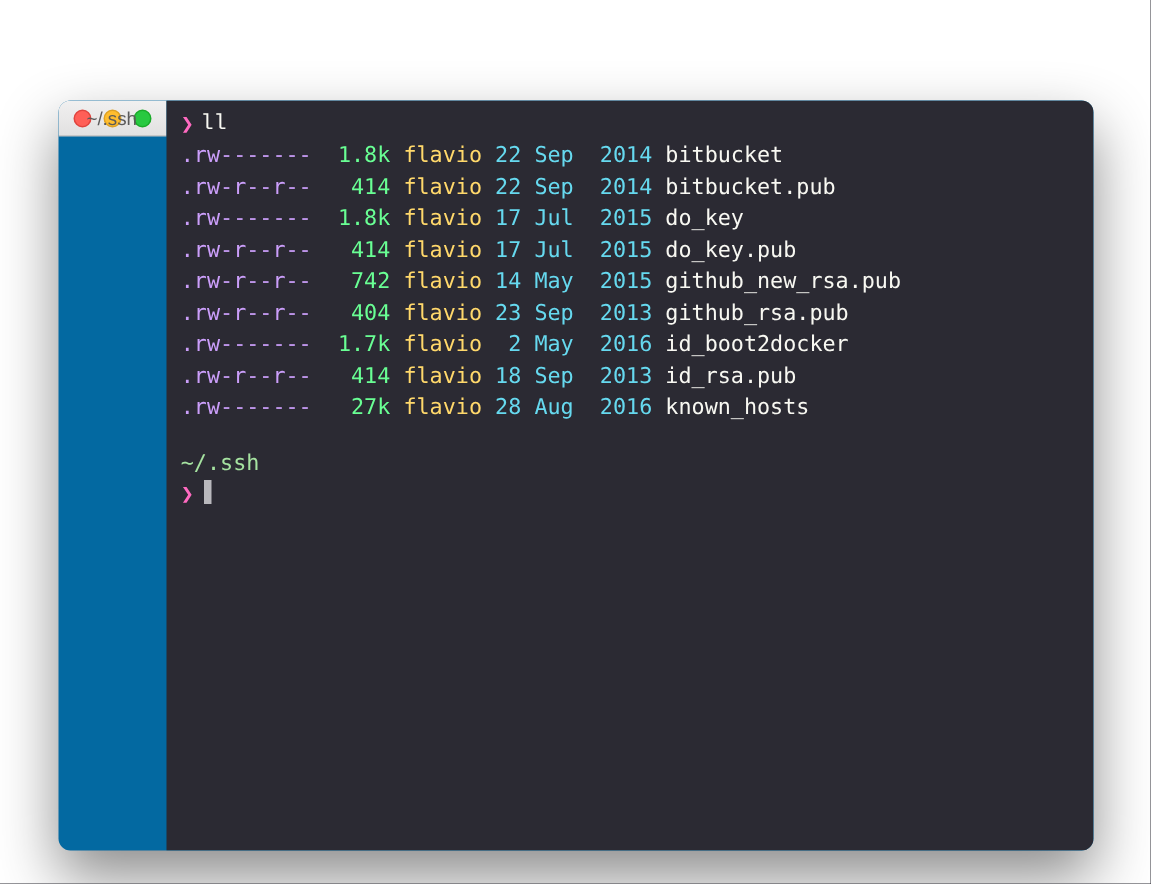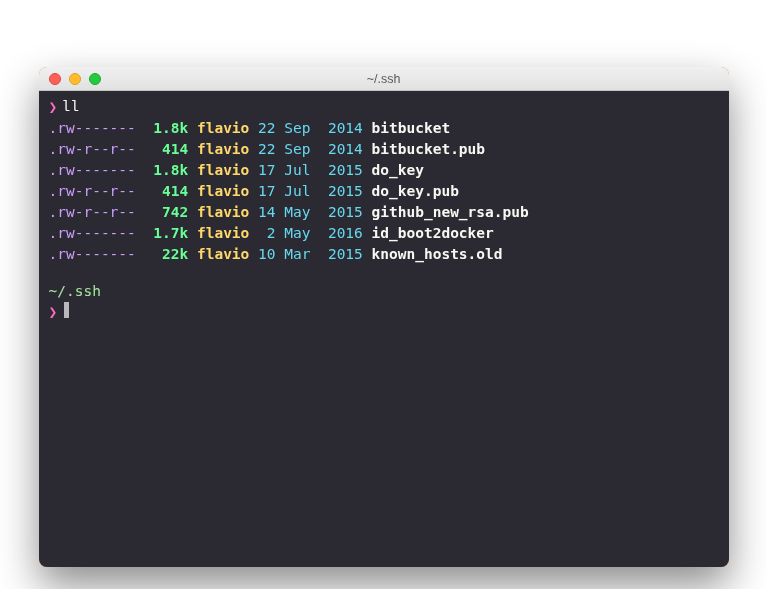--- a/index.html
+++ b/index.html
@@ -11,26 +11,26 @@
       background: #fff;
       font-family: "Menlo", "Monaco", "Consolas", monospace;
       display: flex;
       align-items: center;
       justify-content: center;
       min-height: 589px;
     }
     .window {
       width: 690px;
       height: 500px;
-      background: #f97316;
+      background: #0369a1;
       border-radius: 8px;
       overflow: hidden;
       box-shadow: 0 18px 40px rgba(0,0,0,0.45);
       display: flex;
-      flex-direction: column;
+      flex-direction: row;
       margin-top: 45px;
     }
     .titlebar {
       height: 24px;
       background: linear-gradient(#f1f0f0, #e2e1e1);
       display: flex;
       align-items: center;
       padding: 0 10px;
       position: relative;
       border-bottom: 1px solid #c7c6c6;
@@ -86,24 +86,24 @@
       font-weight: bold;
     }
     .cmd {
       color: #f8f8f2;
       font-family: Liberation Mono, monospace;
     }
     .file-row {
       white-space: pre;
     }
     .perms { color: #cb9efa; }
-    .size { color: #69ff94; font-weight: bold; }
-    .owner { color: #ffd86b; font-weight: bold; }
+    .size { color: #69ff94; font-weight: normal; }
+    .owner { color: #ffd86b; font-weight: normal; }
     .date { color: #66d9ef; }
-    .fname { color: #f8f8f2; font-weight: bold; }
+    .fname { color: #f8f8f2; }
     .cwd {
       color: #a6e3a1;
       margin-top: 16px;
       display: block;
     }
     .cursor-block {
       display: inline-block;
       width: 0.6ch;
       height: 1.1em;
       background: #b9b8bd;
@@ -129,22 +129,24 @@
       <span class="prompt-arrow">❯</span>
       <span class="cmd">ll</span>
     </div>
 
     <div id="file-list">
         <div class="file-row"><span class="perms">.rw-------</span> <span class="size"> 1.8k</span> <span class="owner">flavio</span> <span class="date">22 Sep  2014</span> <span class="fname">bitbucket</span></div>
         <div class="file-row"><span class="perms">.rw-r--r--</span> <span class="size">  414</span> <span class="owner">flavio</span> <span class="date">22 Sep  2014</span> <span class="fname">bitbucket.pub</span></div>
         <div class="file-row"><span class="perms">.rw-------</span> <span class="size"> 1.8k</span> <span class="owner">flavio</span> <span class="date">17 Jul  2015</span> <span class="fname">do_key</span></div>
         <div class="file-row"><span class="perms">.rw-r--r--</span> <span class="size">  414</span> <span class="owner">flavio</span> <span class="date">17 Jul  2015</span> <span class="fname">do_key.pub</span></div>
         <div class="file-row"><span class="perms">.rw-r--r--</span> <span class="size">  742</span> <span class="owner">flavio</span> <span class="date">14 May  2015</span> <span class="fname">github_new_rsa.pub</span></div>
+        <div class="file-row"><span class="perms">.rw-r--r--</span> <span class="size">  404</span> <span class="owner">flavio</span> <span class="date">23 Sep  2013</span> <span class="fname">github_rsa.pub</span></div>
         <div class="file-row"><span class="perms">.rw-------</span> <span class="size"> 1.7k</span> <span class="owner">flavio</span> <span class="date"> 2 May  2016</span> <span class="fname">id_boot2docker</span></div>
-        <div class="file-row"><span class="perms">.rw-------</span> <span class="size">  22k</span> <span class="owner">flavio</span> <span class="date">10 Mar  2015</span> <span class="fname">known_hosts.old</span></div>
+        <div class="file-row"><span class="perms">.rw-r--r--</span> <span class="size">  414</span> <span class="owner">flavio</span> <span class="date">18 Sep  2013</span> <span class="fname">id_rsa.pub</span></div>
+        <div class="file-row"><span class="perms">.rw-------</span> <span class="size">  27k</span> <span class="owner">flavio</span> <span class="date">28 Aug  2016</span> <span class="fname">known_hosts</span></div>
       </div>
 
     <span class="cwd">~/.ssh</span>
     <div class="prompt-row">
       <span class="prompt-arrow">❯</span>
       <span class="cursor-block"></span>
     </div>
   </div>
 </div>
 

